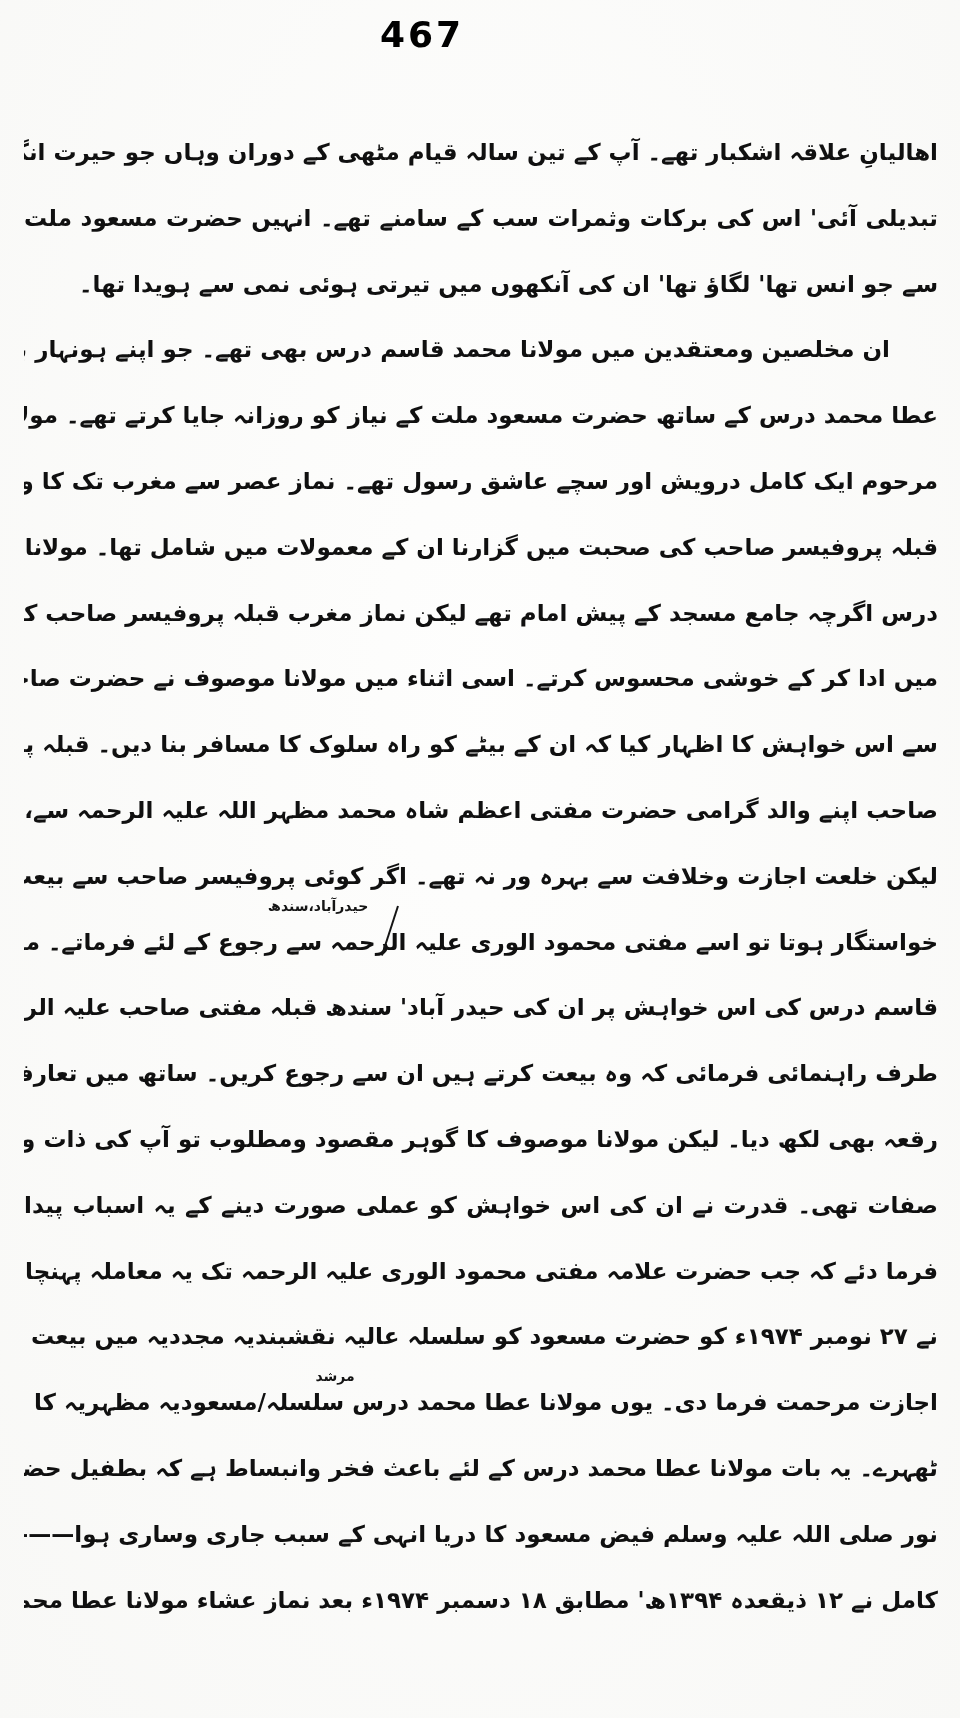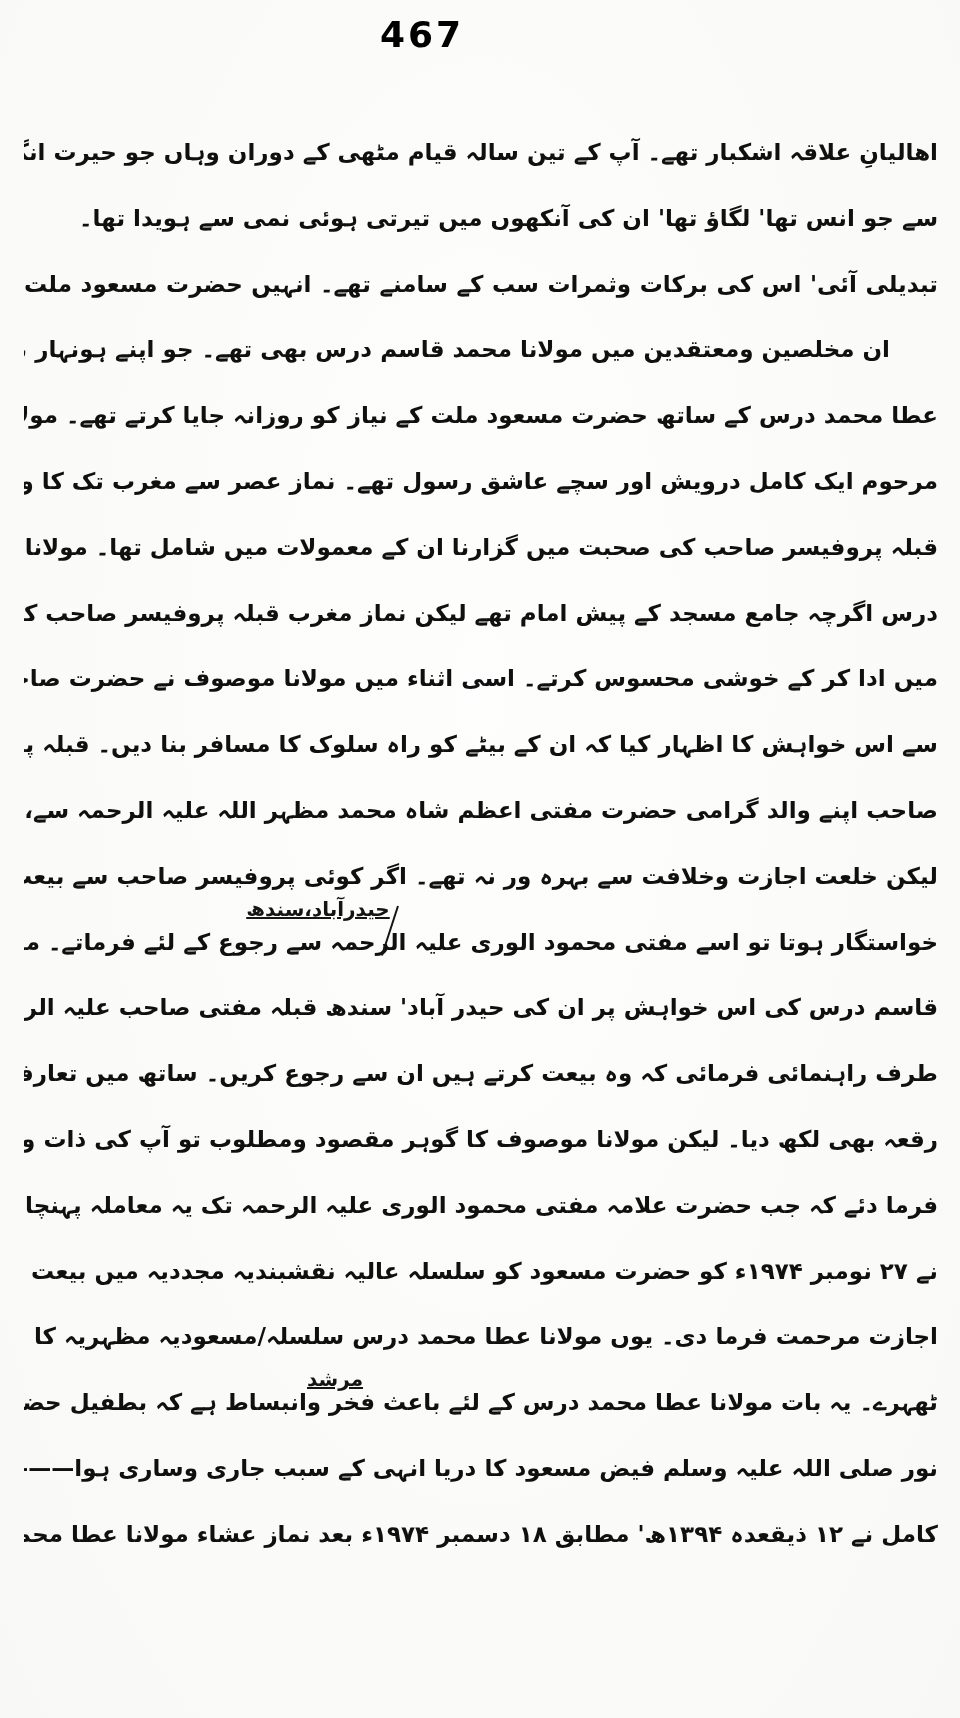--- a/index.html
+++ b/index.html
@@ -50,26 +50,25 @@
   .line.para-end{
     text-align:right;
     text-align-last:right;
   }
   .line.indent{
     padding-right:48px;
   }
   .interlinear-note{
     position:absolute;
     direction:rtl;
-    font-size:20px;
+    font-size:14px;
     font-weight:700;
     color:#151515;
     line-height:1;
     white-space:nowrap;
-    text-decoration:underline;
   }
   .note-hyderabad{ top:899px; left:243px; width:150px; text-align:center; }
   .note-aaliya{ top:1369px; left:300px; width:70px; text-align:center; }
   .caret-mark{
     position:absolute;
     top:906px;left:397px;
     width:2px;height:52px;
     background:#151515;
     transform:rotate(18deg);
     transform-origin:top center;
@@ -77,35 +76,36 @@
 </style>
 </head>
 <body>
 
 <div class="page">
 
   <div class="page-number">467</div>
 
   <div class="text-block">
     <div class="line" dir="rtl">اھالیانِ علاقہ اشکبار تھے۔ آپ کے تین سالہ قیام مٹھی کے دوران وہاں جو حیرت انگیز</div>
+    <div class="line" dir="rtl">تبدیلی آئی' اس کی برکات وثمرات سب کے سامنے تھے۔ انہیں حضرت مسعود ملت</div>
     <div class="line para-end" dir="rtl">سے جو انس تھا' لگاؤ تھا' ان کی آنکھوں میں تیرتی ہوئی نمی سے ہویدا تھا۔</div>
-    <div class="line" dir="rtl">تبدیلی آئی' اس کی برکات وثمرات سب کے سامنے تھے۔ انہیں حضرت مسعود ملت</div>
     <div class="line indent" dir="rtl">ان مخلصین ومعتقدین میں مولانا محمد قاسم درس بھی تھے۔ جو اپنے ہونہار بیٹے</div>
     <div class="line" dir="rtl">عطا محمد درس کے ساتھ حضرت مسعود ملت کے نیاز کو روزانہ جایا کرتے تھے۔ مولانا</div>
     <div class="line" dir="rtl">مرحوم ایک کامل درویش اور سچے عاشق رسول تھے۔ نماز عصر سے مغرب تک کا وقت</div>
     <div class="line" dir="rtl">قبلہ پروفیسر صاحب کی صحبت میں گزارنا ان کے معمولات میں شامل تھا۔ مولانا قاسم</div>
     <div class="line" dir="rtl">درس اگرچہ جامع مسجد کے پیش امام تھے لیکن نماز مغرب قبلہ پروفیسر صاحب کی امامت</div>
     <div class="line" dir="rtl">میں ادا کر کے خوشی محسوس کرتے۔ اسی اثناء میں مولانا موصوف نے حضرت صاحب</div>
     <div class="line" dir="rtl">سے اس خواہش کا اظہار کیا کہ ان کے بیٹے کو راہ سلوک کا مسافر بنا دیں۔ قبلہ پروفیسر</div>
     <div class="line" dir="rtl">صاحب اپنے والد گرامی حضرت مفتی اعظم شاہ محمد مظہر اللہ علیہ الرحمہ سے، بیعت تھے</div>
     <div class="line" dir="rtl">لیکن خلعت اجازت وخلافت سے بہرہ ور نہ تھے۔ اگر کوئی پروفیسر صاحب سے بیعت کا</div>
     <div class="line" dir="rtl">خواستگار ہوتا تو اسے مفتی محمود الوری علیہ الرحمہ سے رجوع کے لئے فرماتے۔ مولانا</div>
     <div class="line" dir="rtl">قاسم درس کی اس خواہش پر ان کی حیدر آباد' سندھ قبلہ مفتی صاحب علیہ الرحمہ کی</div>
     <div class="line" dir="rtl">طرف راہنمائی فرمائی کہ وہ بیعت کرتے ہیں ان سے رجوع کریں۔ ساتھ میں تعارفی</div>
     <div class="line" dir="rtl">رقعہ بھی لکھ دیا۔ لیکن مولانا موصوف کا گوہر مقصود ومطلوب تو آپ کی ذات والا</div>
+    <div class="line" dir="rtl">صفات تھی۔ قدرت نے ان کی اس خواہش کو عملی صورت دینے کے یہ اسباب پیدا</div>
     <div class="line" dir="rtl">فرما دئے کہ جب حضرت علامہ مفتی محمود الوری علیہ الرحمہ تک یہ معاملہ پہنچا تو انہوں</div>
     <div class="line" dir="rtl">نے ۲۷ نومبر ۱۹۷۴ء کو حضرت مسعود کو سلسلہ عالیہ نقشبندیہ مجددیہ میں بیعت کی</div>
     <div class="line" dir="rtl">اجازت مرحمت فرما دی۔ یوں مولانا عطا محمد درس سلسلہ/مسعودیہ مظہریہ کا نقطہٴ آغاز</div>
     <div class="line" dir="rtl">ٹھہرے۔ یہ بات مولانا عطا محمد درس کے لئے باعث فخر وانبساط ہے کہ بطفیل حضور پر</div>
     <div class="line" dir="rtl">نور صلی اللہ علیہ وسلم فیض مسعود کا دریا انہی کے سبب جاری وساری ہوا———— مرشد</div>
     <div class="line" dir="rtl">کامل نے ۱۲ ذیقعدہ ۱۳۹۴ھ' مطابق ۱۸ دسمبر ۱۹۷۴ء بعد نماز عشاء مولانا عطا محمد درس</div>
   </div>
 
   <div class="interlinear-note note-hyderabad" dir="rtl">حیدرآباد،سندھ</div>
 

